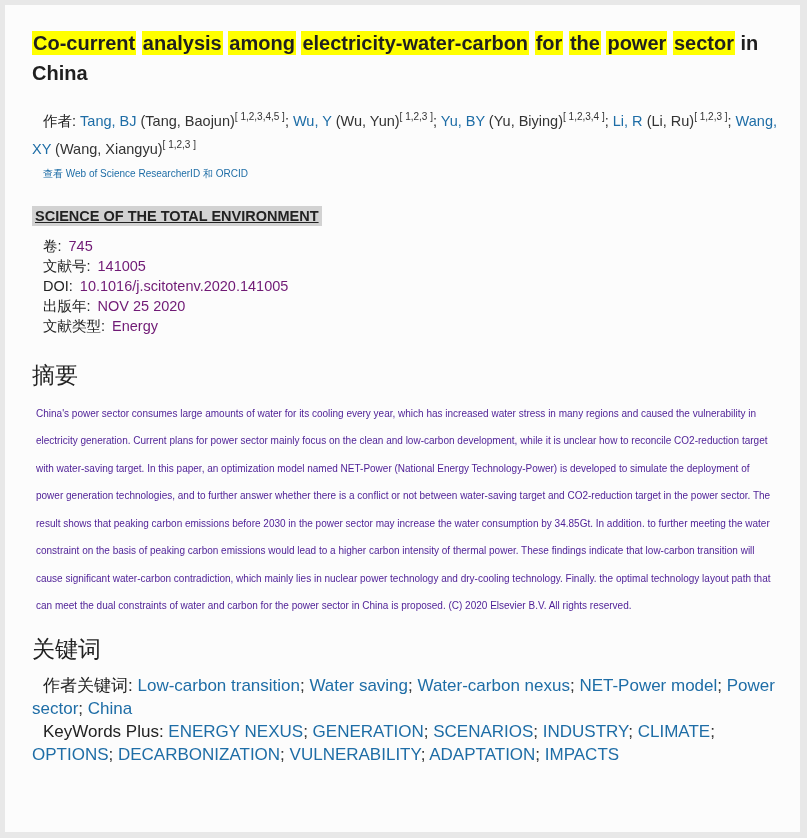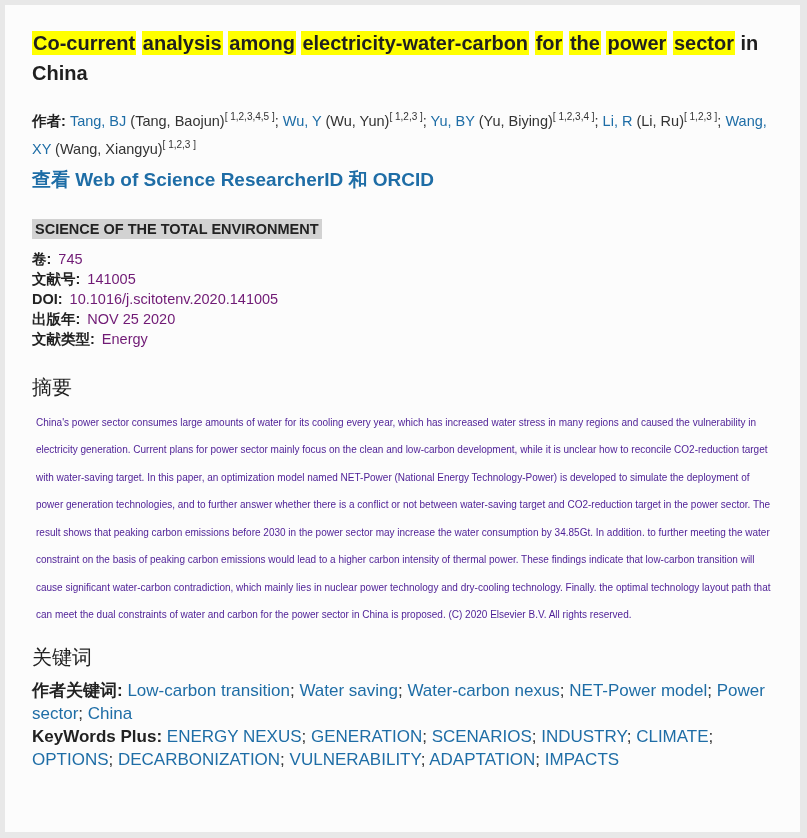--- a/index.html
+++ b/index.html
@@ -17,30 +17,30 @@
     box-sizing:border-box;
     overflow:hidden;
     color:#383838;
   }
   h1.title{
     margin:0 0 18px 0;
     font-size:20px;line-height:1.52;
     font-weight:700;color:#1f1f1f;
   }
   .hl{background:#ffff00;padding:1px 1px;}
-  .b{font-weight:700;color:#222;}
+  .b{font-weight:400;color:#222;margin-left:11px;}
   .link{color:#1e6da6;text-decoration:none;cursor:pointer;}
   .authors{margin:0 0 4px 0;font-size:14.5px;line-height:1.95;color:#333;}
   .authors sup{font-size:10px;color:#333;line-height:0;}
-  .researcher-line{margin:0 0 25px 0;font-size:19px;line-height:1.4;}
+  .researcher-line{margin:0 0 25px 0;font-size:10px;line-height:1.4;}
   .journal-line{margin:0 0 8px 0;font-size:14.5px;line-height:1.5;}
-  .jhl{background:#d2d2d2;padding:2px 3px;color:#222;font-weight:700;}
+  .jhl{background:#d2d2d2;padding:2px 3px;color:#222;font-weight:700;text-decoration:underline;}
   .field-row{margin:0;font-size:14.5px;line-height:20px;color:#333;}
   .field-row .val{margin-left:7px;color:#701a75;font-weight:400;}
-  h2.sec{margin:25px 0 9px 0;font-size:20px;font-weight:400;color:#222;line-height:1.3;}
+  h2.sec{margin:25px 0 9px 0;font-size:23px;font-weight:400;color:#222;line-height:1.3;}
   h2.sec.tight{margin-top:15px;}
   .abstract{margin:4px;font-size:10px;line-height:27.5px;color:#4c1d95;}
   .kwline{margin:0;font-size:17px;line-height:23px;color:#333;}
 </style>
 </head>
 <body>
 
 <div class="page">
   <div class="content">
 

